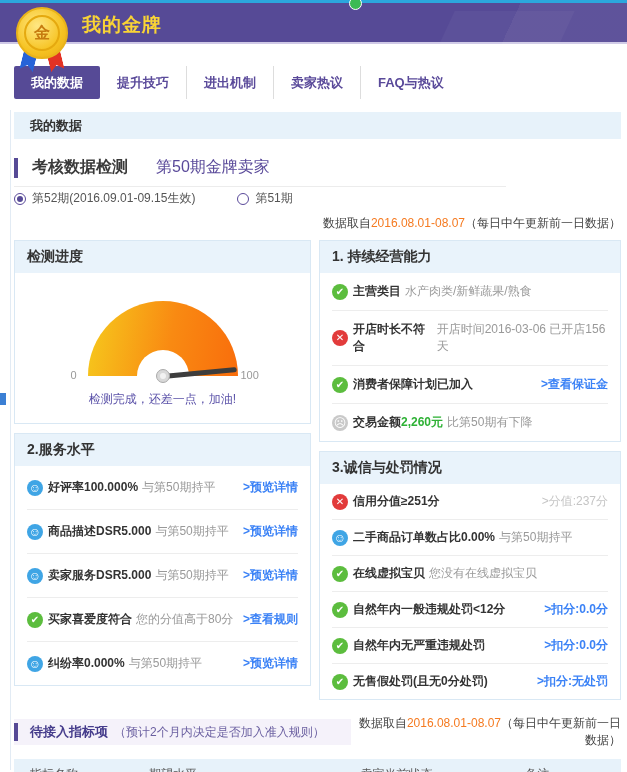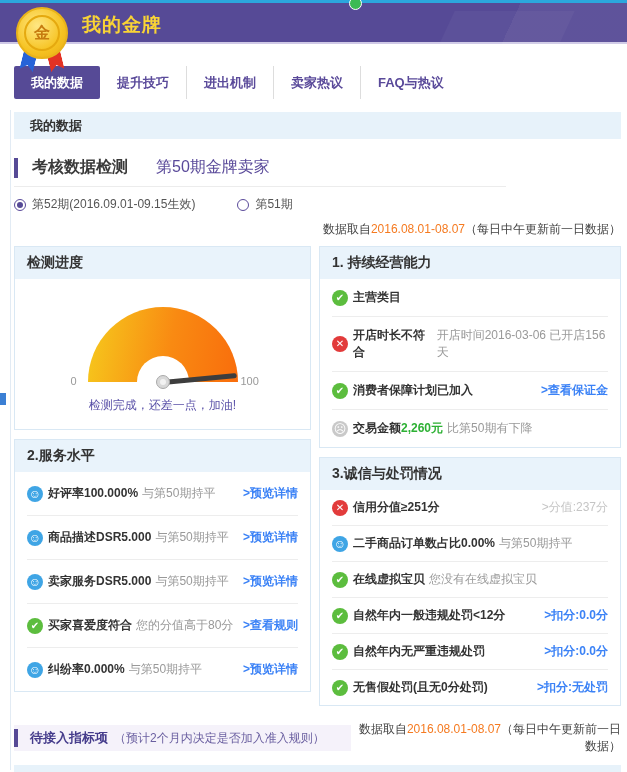--- a/index.html
+++ b/index.html
@@ -34,21 +34,21 @@
   .left-chip { position:absolute; left:0; top:393px; width:6px; height:12px; background:#3b7fd4; }
   .main { padding:0 6px 0 14px; }
   .section-bar { margin-top:13px; height:27px; background:#e7f2fa; line-height:27px;
     font-size:13px; font-weight:bold; color:#333; padding-left:16px; }
   .subtabs { display:flex; align-items:center; margin-top:18px; width:492px;
     border-bottom:1px solid #ececec; padding-bottom:8px; }
   .subtab-bar { width:4px; height:20px; background:#564a96; margin-right:14px; }
   .subtab { font-size:16px; margin-right:28px; cursor:pointer; }
   .subtab.active { color:#3a3a3a; font-weight:bold; }
   .subtab:not(.active) { color:#5a4a9a; }
-  .period-row { display:flex; align-items:center; margin-top:9px; }
+  .period-row { display:flex; align-items:center; margin-top:3px; }
   .period { display:flex; align-items:center; margin-right:42px; color:#555; cursor:pointer; }
   .radio { width:12px; height:12px; border-radius:50%; border:1px solid #5a4a9a; margin-right:6px;
     display:inline-flex; align-items:center; justify-content:center; background:#fff; }
   .radio.on::after { content:""; width:6px; height:6px; border-radius:50%; background:#564a96; }
   .datasource { text-align:right; margin-top:8px; color:#444; }
   .datasource .rng { color:#f57a20; }
   .grid { display:flex; gap:8px; margin-top:8px; }
   .col { display:flex; flex-direction:column; gap:9px; }
   .col.left { width:297px; }
   .col.right { flex:1; }
@@ -214,20 +214,21 @@
       </div>
     </div>
 
     <div class="col right">
       <div class="panel p1">
         <div class="panel-h">1. 持续经营能力</div>
         <div class="panel-b">
           <div class="prow">
             <span class="sicon check">✔</span>
             <span class="plabel">主营类目</span>
+            <span class="pdetail">水产肉类/新鲜蔬果/熟食</span>
           </div>
           <div class="prow">
             <span class="sicon cross">✕</span>
             <span class="plabel">开店时长不符合</span>
             <span class="pdetail">开店时间2016-03-06 已开店156天</span>
           </div>
           <div class="prow">
             <span class="sicon check">✔</span>
             <span class="plabel">消费者保障计划已加入</span>
             <span class="pspacer"></span>

